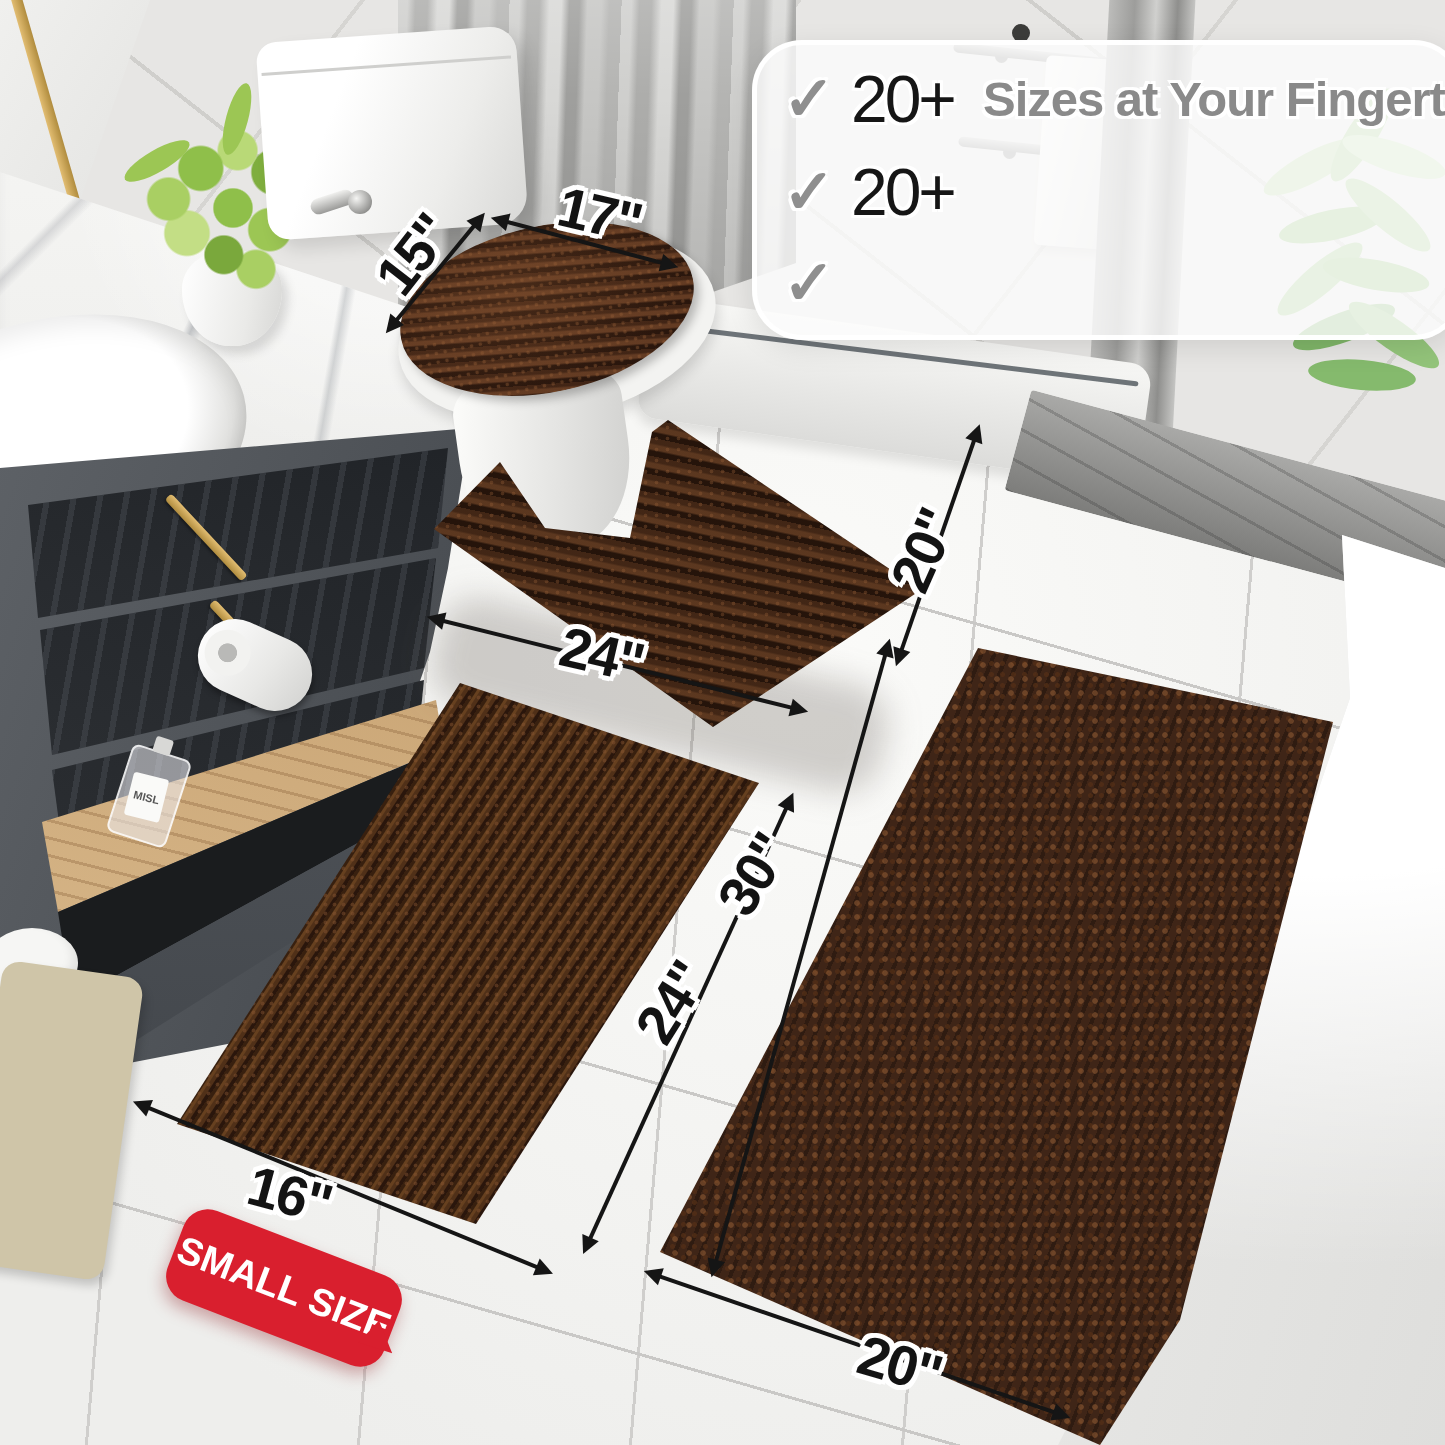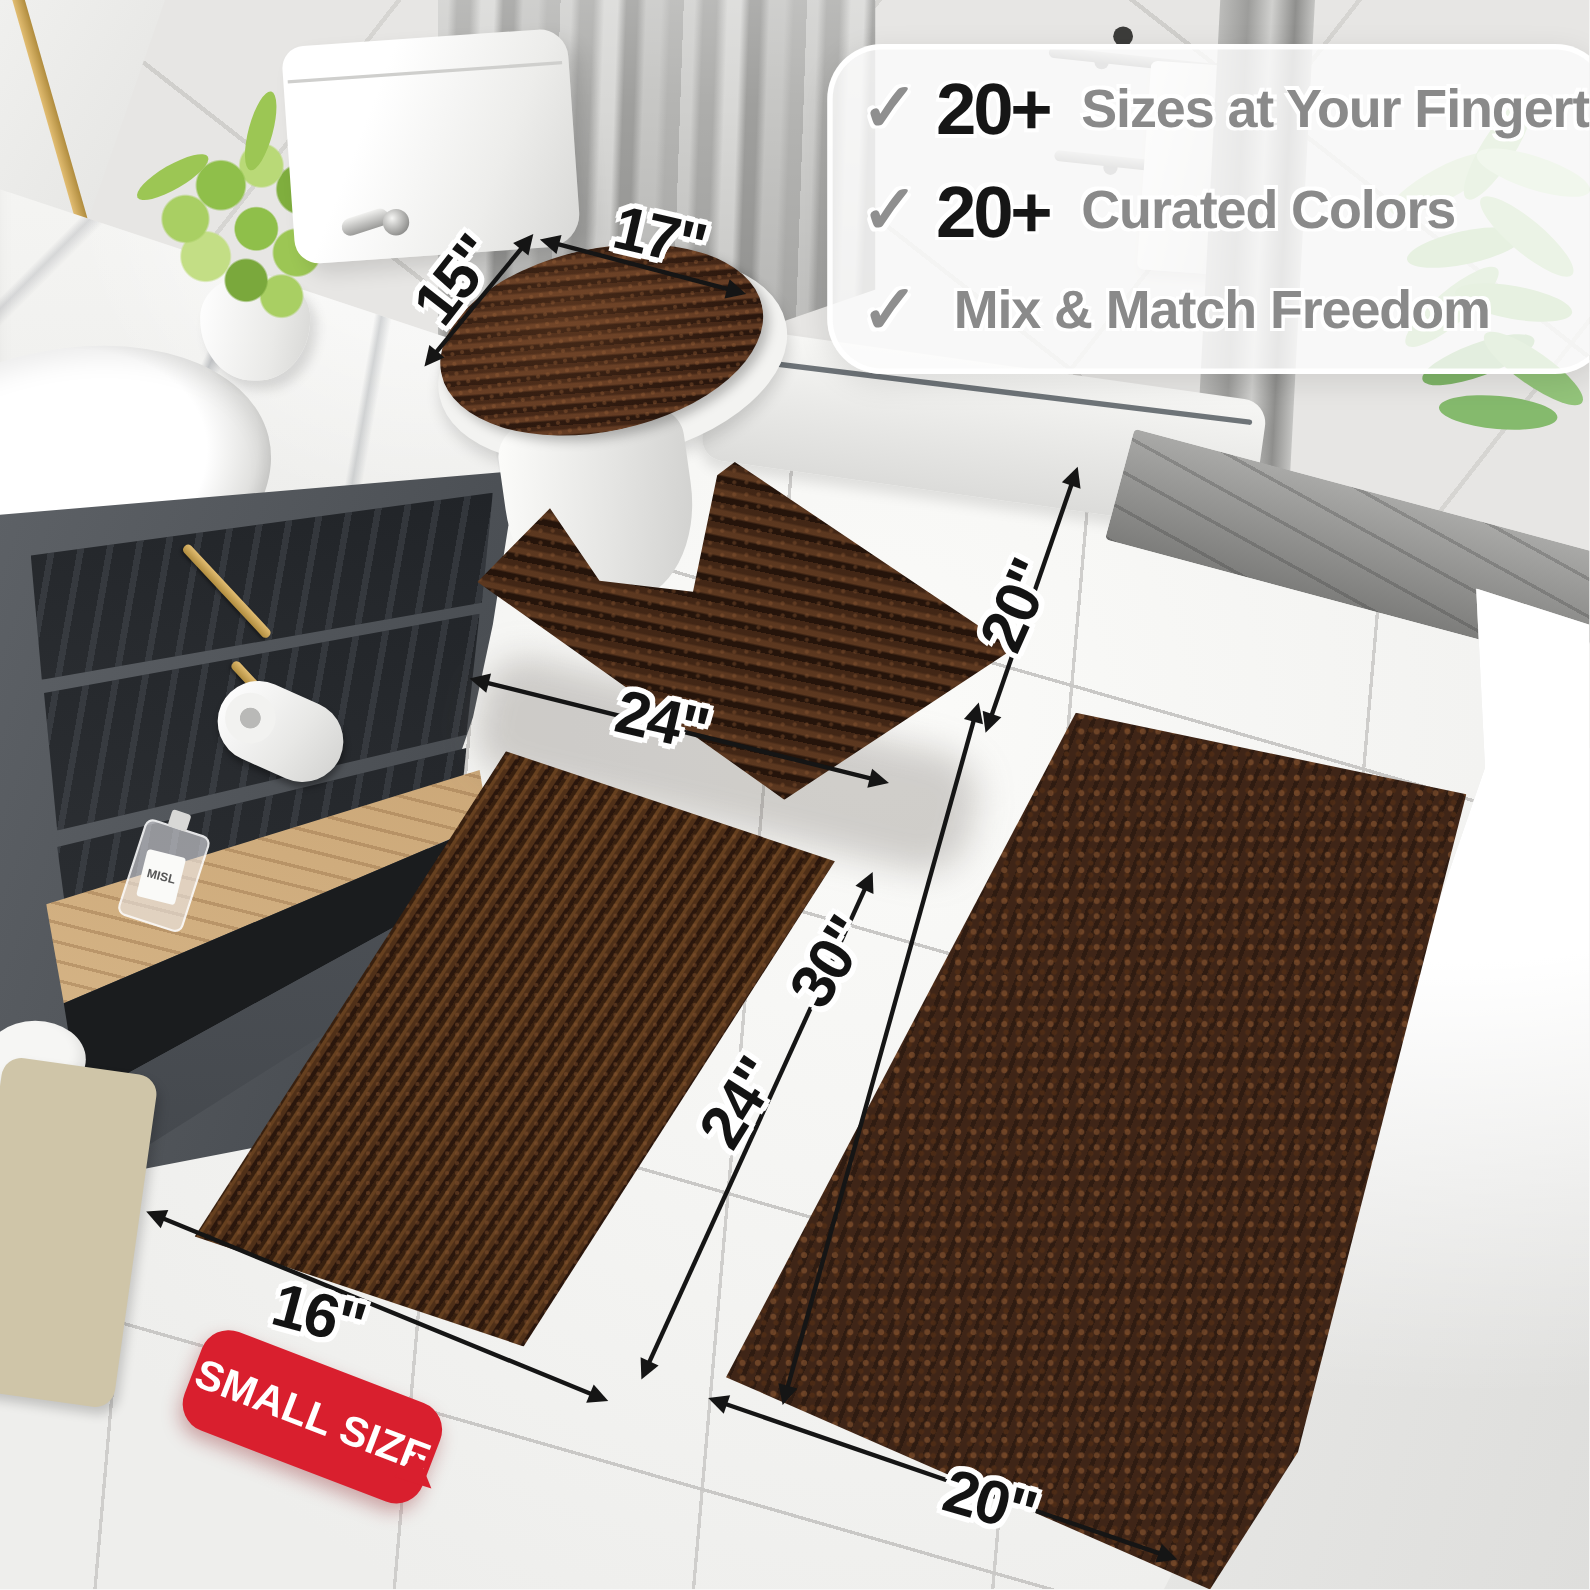--- a/index.html
+++ b/index.html
@@ -199,21 +199,21 @@
   .rleaf{position:absolute;width:108px;height:30px;border-radius:50%;}
 
   
   .callout{left:752px;top:40px;width:712px;height:300px;border-radius:50px;
     background:rgba(253,253,252,.80);border:5px solid rgba(255,255,255,.95);
     box-shadow:0 8px 28px rgba(0,0,0,.10);
     display:flex;flex-direction:column;justify-content:space-around;padding:8px 0 8px 26px;box-sizing:border-box;}
   .crow{display:flex;align-items:center;gap:16px;}
   .check{font-size:62px;font-weight:bold;color:#8f8f8f;line-height:1;
     text-shadow:-3px -3px 0 #fff,3px -3px 0 #fff,-3px 3px 0 #fff,3px 3px 0 #fff;}
-  .stat{font-size:66px;font-weight:bold;color:#161616;letter-spacing:-3px;line-height:1;
+  .stat{font-size:66px;font-weight:normal;color:#161616;letter-spacing:-3px;line-height:1;
     text-shadow:-3px -3px 0 #fff,3px -3px 0 #fff,-3px 3px 0 #fff,3px 3px 0 #fff;}
   .stat:not(:empty){min-width:116px;}
   .clabel{font-size:49px;font-weight:bold;color:#8a8a8a;letter-spacing:-1px;line-height:1;white-space:nowrap;
     text-shadow:-3px -3px 0 #fff,3px -3px 0 #fff,-3px 3px 0 #fff,3px 3px 0 #fff;}
 </style>
 </head>
 <body>
 
 <div class="scene">
 
@@ -312,22 +312,20 @@
 
   <div class="abs callout">
     <div class="crow">
       <span class="check">✓</span>
       <span class="stat">20+</span>
       <span class="clabel">Sizes at Your Fingertips</span>
     </div>
     <div class="crow">
       <span class="check">✓</span>
       <span class="stat">20+</span>
-      <span class="clabel">Curated Colors</span>
     </div>
     <div class="crow">
       <span class="check">✓</span>
       <span class="stat"></span>
-      <span class="clabel">Mix &amp; Match Freedom</span>
     </div>
   </div>
 
 </div>
 
 </body></html>

